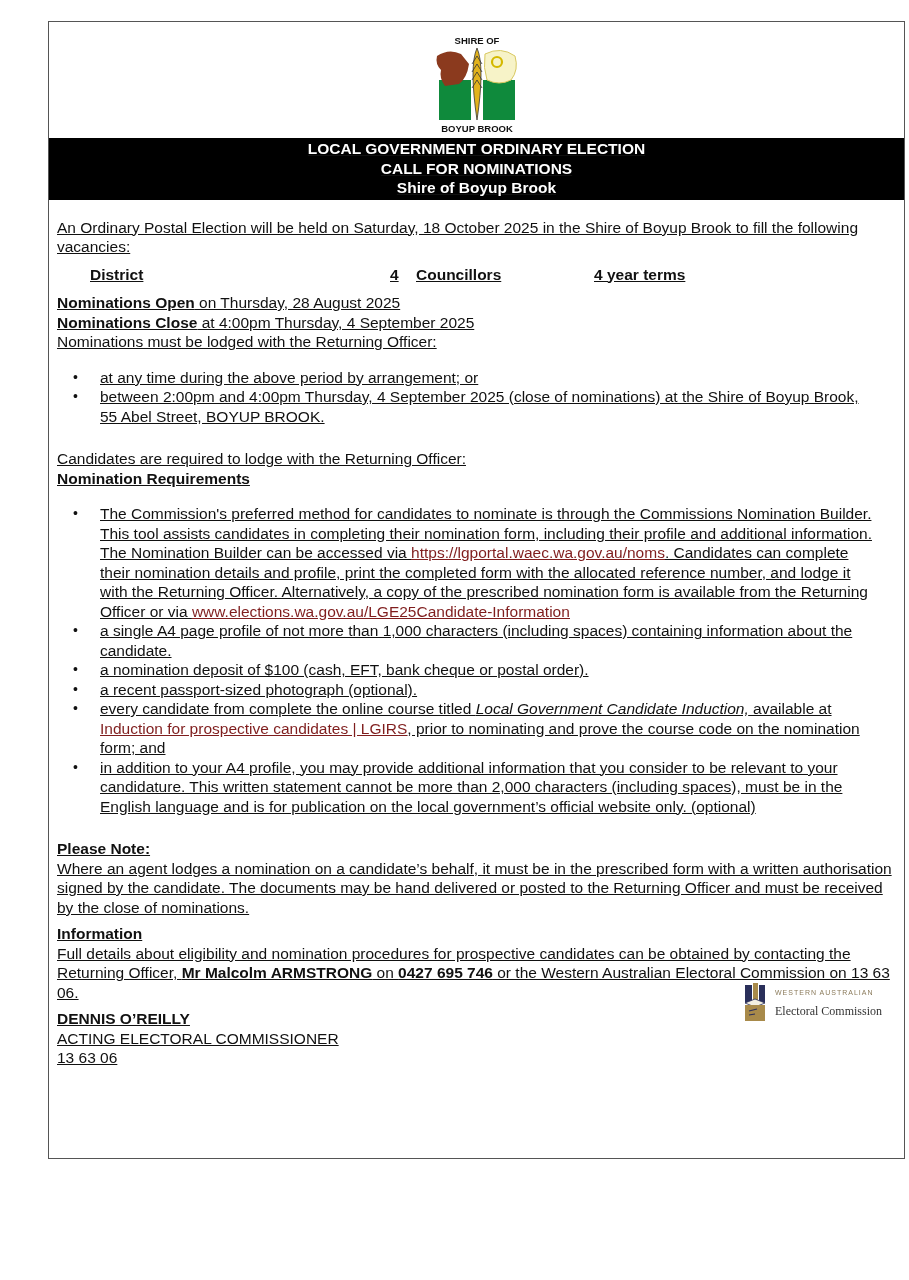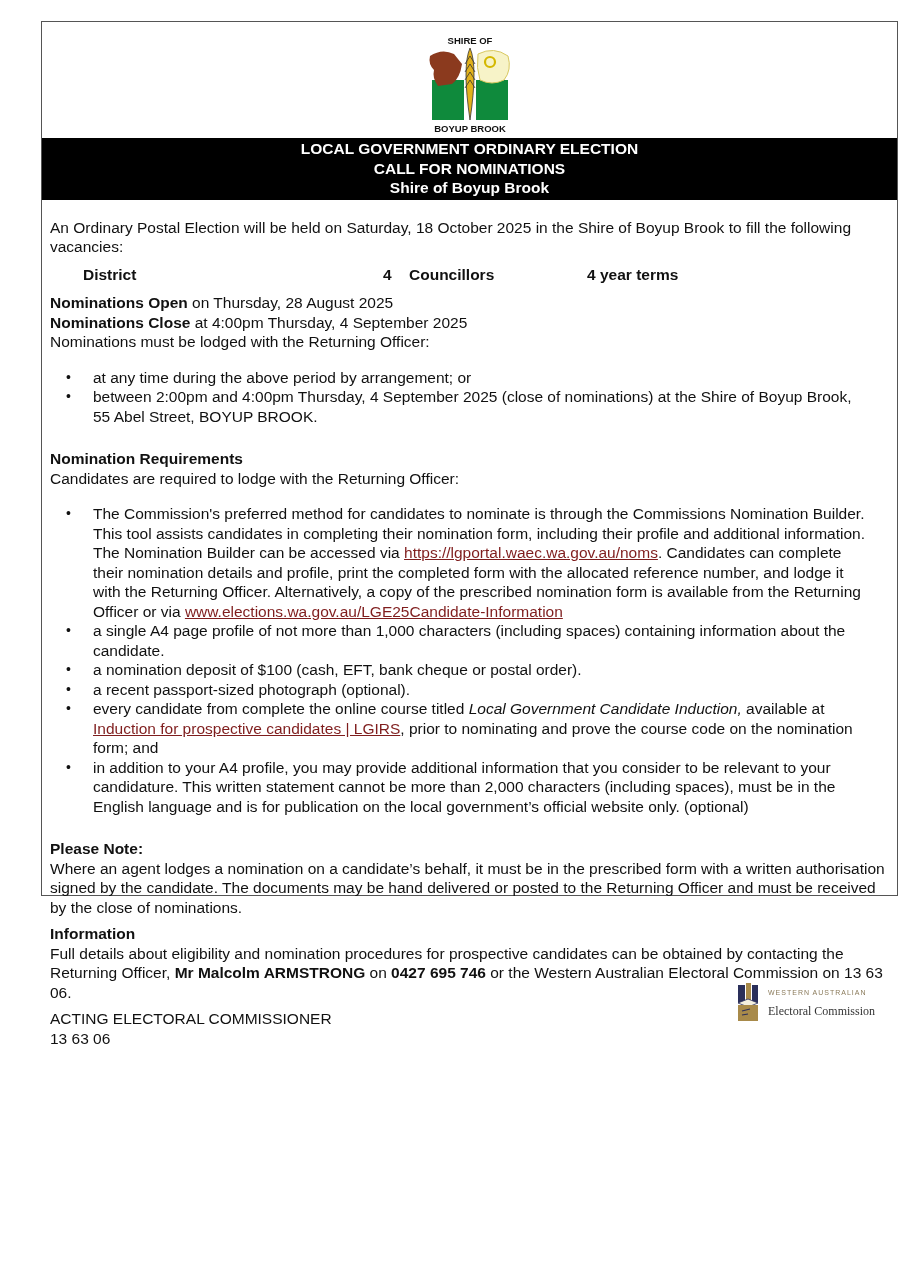--- a/index.html
+++ b/index.html
@@ -1,19 +1,19 @@
 <!DOCTYPE html>
 <html><head>
   <meta charset="utf-8">
   <style>
     html, body { margin: 0; padding: 0; background: #ffffff; }
     body { width: 909px; height: 1280px; position: relative; font-family: "Liberation Sans", sans-serif; color: #111; }
     .notice {
-      position: absolute; left: 41px; top: 21px; width: 857px; height: 875px;
-      border: 1.5px solid #555; box-sizing: border-box;
+      position: absolute; left: 48px; top: 21px; width: 857px; height: 1138px;
+      border: 1.5px solid #555; box-sizing: border-box; text-decoration: underline;
     }
     .logo-wrap { height: 116px; display: flex; justify-content: center; align-items: flex-start; padding-top: 12px; box-sizing: border-box; }
     .banner {
       background: #000; color: #fff; text-align: center; font-weight: bold;
       font-size: 15.5px; line-height: 19.5px; padding: 1px 0 2px 0;
     }
     .content { padding: 18px 8px 0 8px; font-size: 15.5px; line-height: 19.5px; }
     .content p { margin: 0; }
     .gap { height: 7px; }
     .vac { display: flex; font-weight: bold; padding-left: 33px; margin: 8px 0 9px 0; }
@@ -68,41 +68,42 @@
 
     <p><b>Nominations Open</b><span> on Thursday, 28 August 2025</span></p>
     <p><b>Nominations Close</b><span> at 4:00pm Thursday, 4 September 2025</span></p>
     <p>Nominations must be lodged with the Returning Officer:</p>
     <ul>
       <li>at any time during the above period by arrangement; or</li>
       <li>between 2:00pm and 4:00pm Thursday, 4 September 2025 (close of nominations) at the Shire of Boyup Brook, 55 Abel Street, BOYUP BROOK.</li>
     </ul>
 
     <div class="gap"></div>
+    <p>Candidates are required to lodge with the Returning Officer:</p>
     <p><b>Nomination Requirements</b></p>
-    <p>Candidates are required to lodge with the Returning Officer:</p>
     <ul>
       <li><span>The Commission's preferred method for candidates to nominate is through the Commissions Nomination Builder. This tool assists candidates in completing their nomination form, including their profile and additional information. The Nomination Builder can be accessed via </span><a>https://lgportal.waec.wa.gov.au/noms</a><span>. Candidates can complete their nomination details and profile, print the completed form with the allocated reference number, and lodge it with the Returning Officer. Alternatively, a copy of the prescribed nomination form is available from the Returning Officer or via </span><a>www.elections.wa.gov.au/LGE25Candidate-Information</a></li>
       <li>a single A4 page profile of not more than 1,000 characters (including spaces) containing information about the candidate.</li>
       <li>a nomination deposit of $100 (cash, EFT, bank cheque or postal order).</li>
       <li>a recent passport-sized photograph (optional).</li>
       <li><span>every candidate from complete the online course titled </span><i>Local Government Candidate Induction,</i><span> available at </span><a>Induction for prospective candidates | LGIRS</a><span>, prior to nominating and prove the course code on the nomination form; and</span></li>
       <li>in addition to your A4 profile, you may provide additional information that you consider to be relevant to your candidature. This written statement cannot be more than 2,000 characters (including spaces), must be in the English language and is for publication on the local government’s official website only. (optional)</li>
     </ul>
 
     <div class="gap"></div>
     <p><b>Please Note:</b></p>
     <p>Where an agent lodges a nomination on a candidate’s behalf, it must be in the prescribed form with a written authorisation signed by the candidate. The documents may be hand delivered or posted to the Returning Officer and must be received by the close of nominations.</p>
 
     <div class="gap"></div>
     <p><b>Information</b></p>
     <p><span>Full details about eligibility and nomination procedures for prospective candidates can be obtained by contacting the Returning Officer, </span><b>Mr Malcolm ARMSTRONG</b><span> on </span><b>0427 695 746</b><span> or the Western Australian Electoral Commission on 13 63 06.</span></p>
 
     <div class="gap"></div>
     <div class="sig">
+      <p><b>DENNIS O’REILLY</b></p>
       <p>ACTING ELECTORAL COMMISSIONER</p>
       <p>13 63 06</p>
 
       <div class="waec">
         <svg width="24" height="42" viewBox="0 0 24 42">
           <rect x="2" y="4" width="7" height="18" fill="#2a2f5a"></rect>
           <rect x="10" y="2" width="5" height="20" fill="#a88a4a"></rect>
           <rect x="16" y="4" width="6" height="18" fill="#2a2f5a"></rect>
           <path d="M2 22 L12 18 L22 22 L12 26 Z" fill="#f3efe0" stroke="#2a2f5a" stroke-width="0.8"></path>
           <rect x="2" y="24" width="20" height="16" fill="#a88a4a"></rect>

